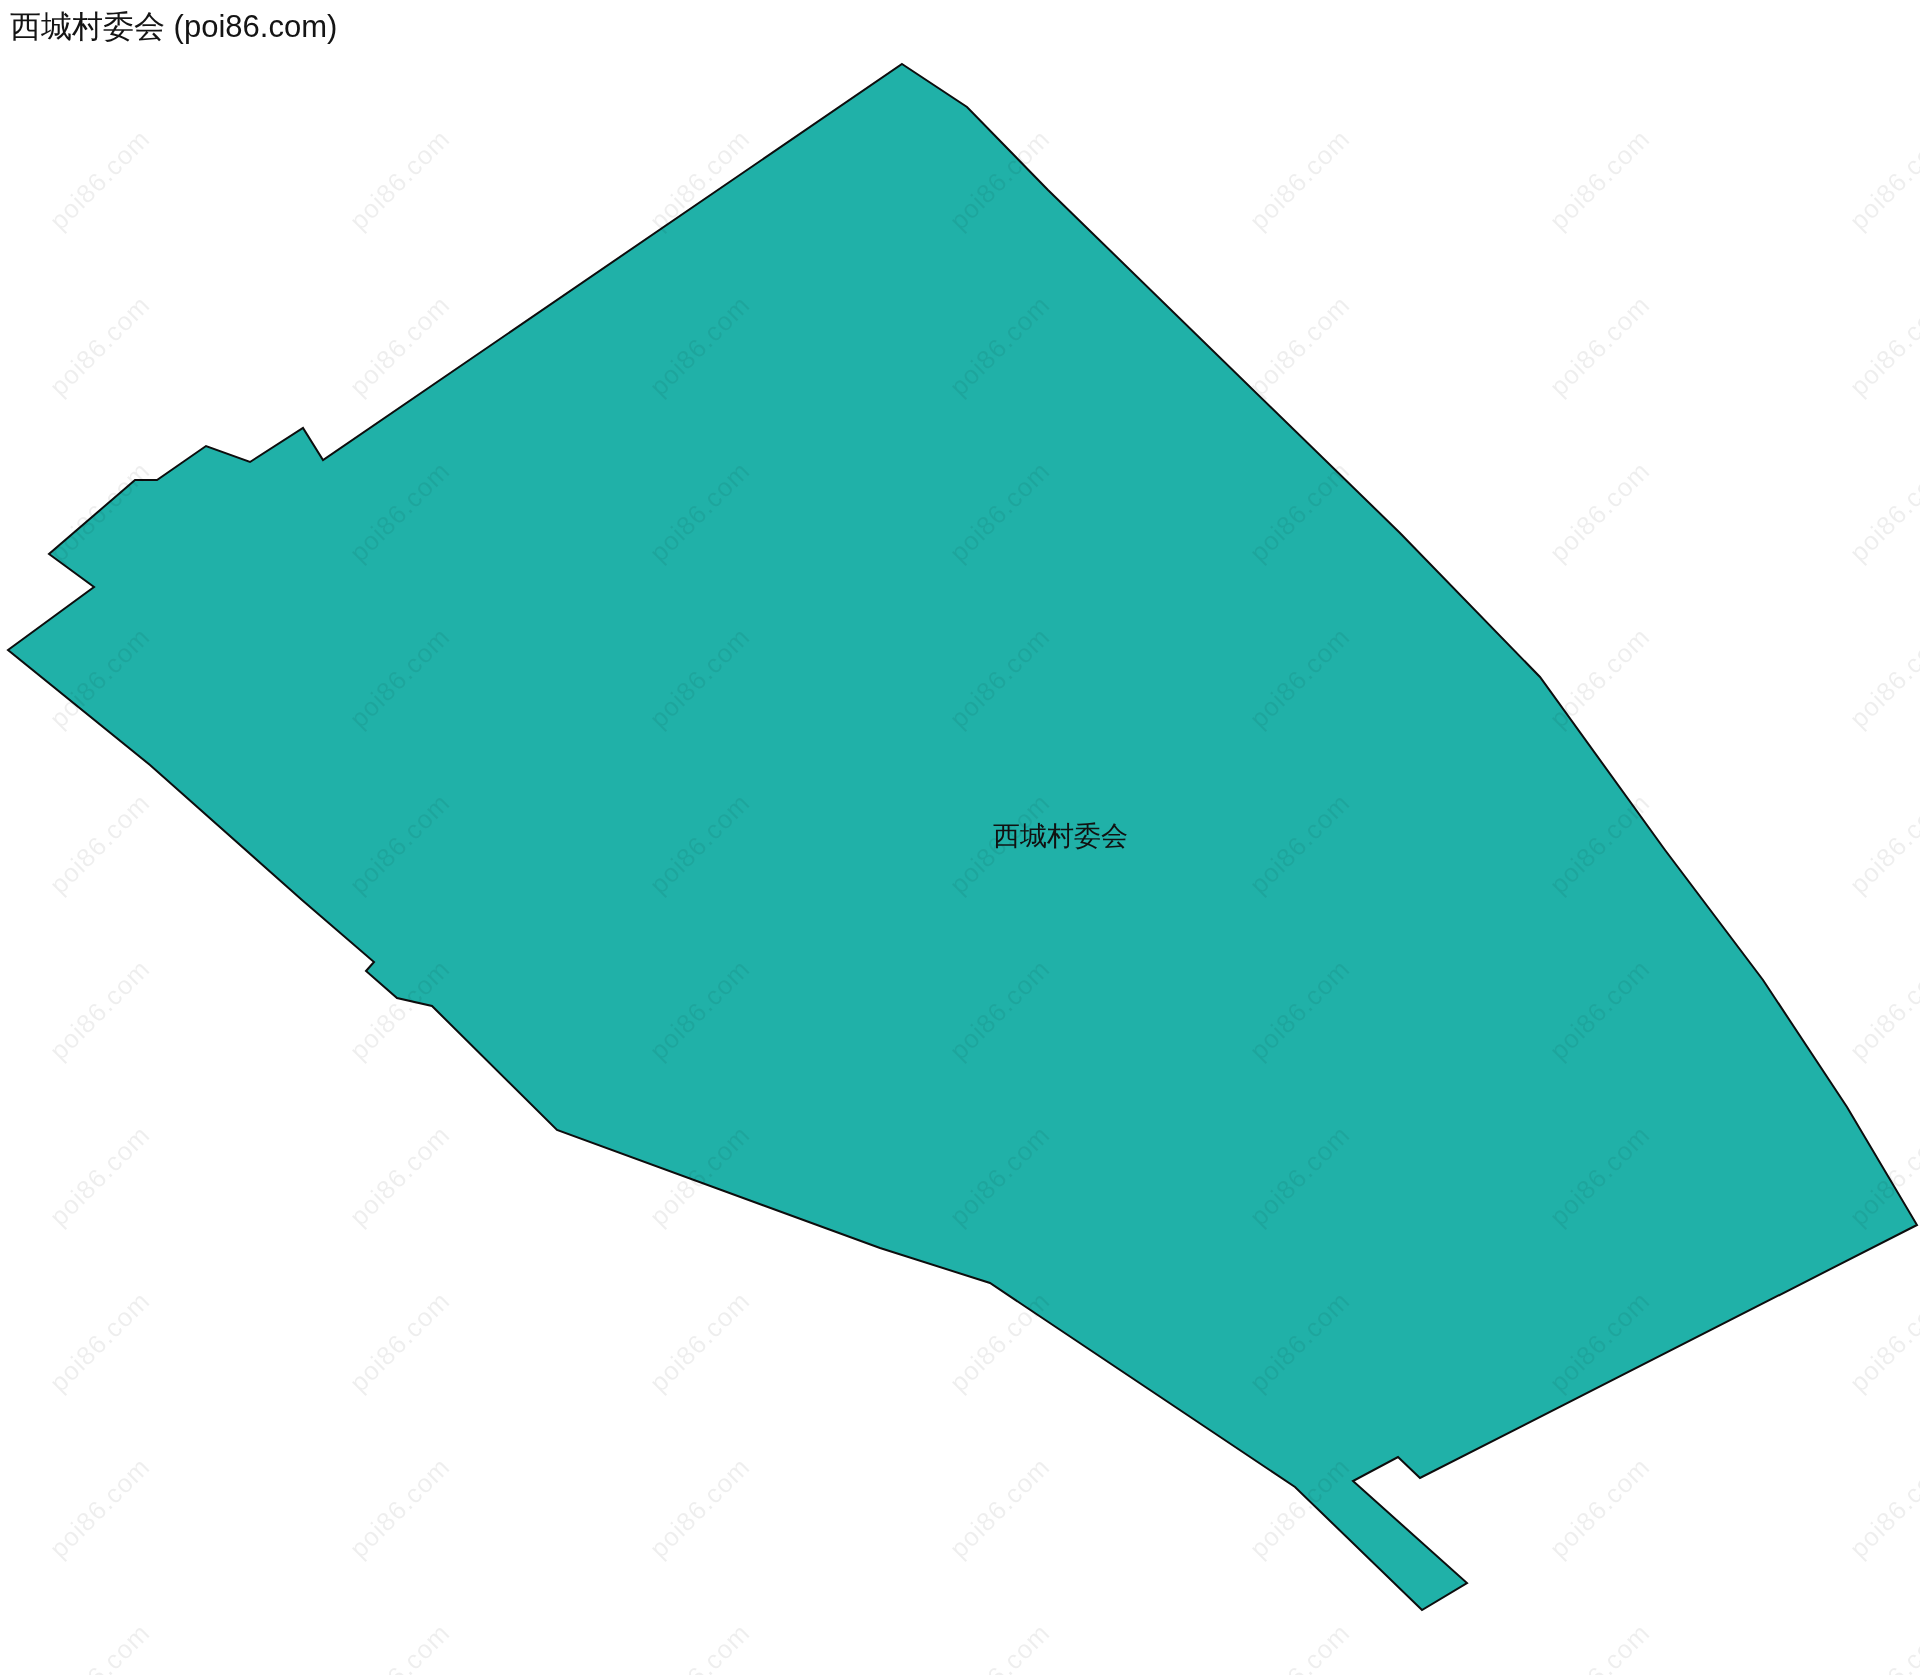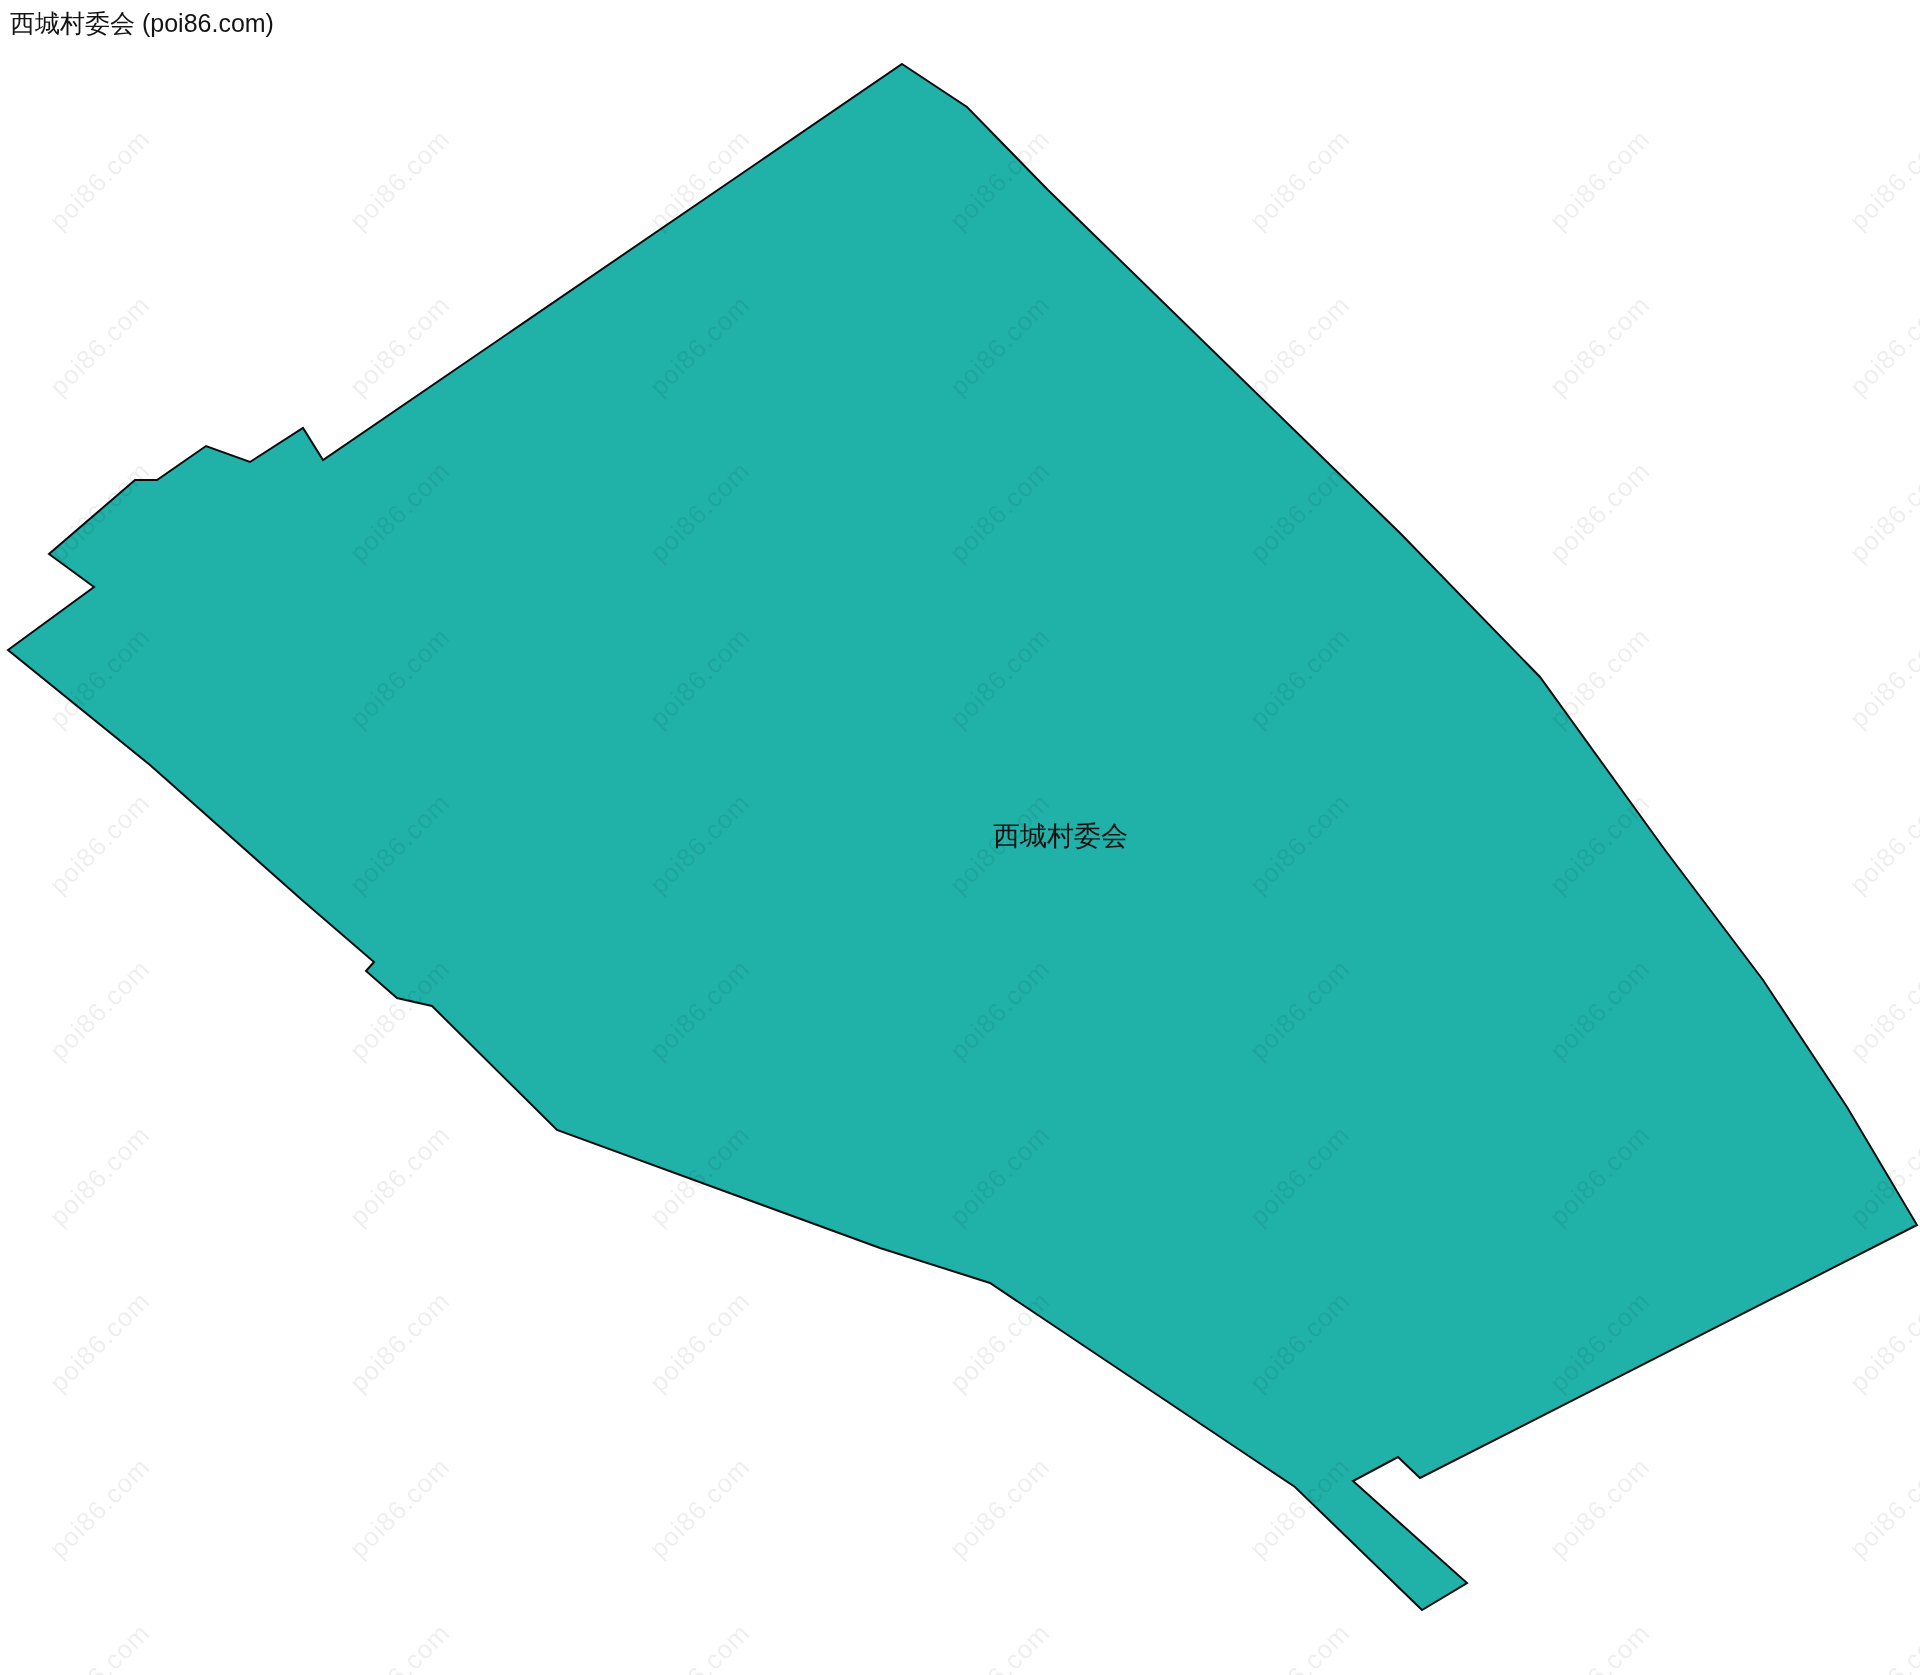--- a/index.html
+++ b/index.html
@@ -38,21 +38,21 @@
     font-size: 26px;
     letter-spacing: 1px;
     color: rgba(0, 0, 0, 0.065);
     white-space: nowrap;
     user-select: none;
   }
   #page-title {
     position: absolute;
     left: 10px;
     top: 8px;
-    font-size: 25px;
+    font-size: 31px;
     line-height: 1.2;
     color: #141414;
     white-space: nowrap;
   }
   #region-label {
     position: absolute;
     left: 993px;
     top: 818px;
     font-size: 27px;
     color: #111111;

